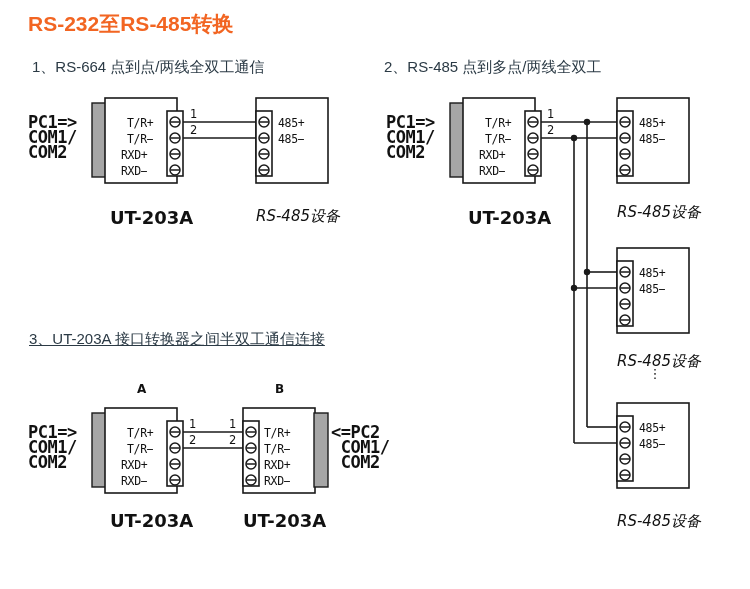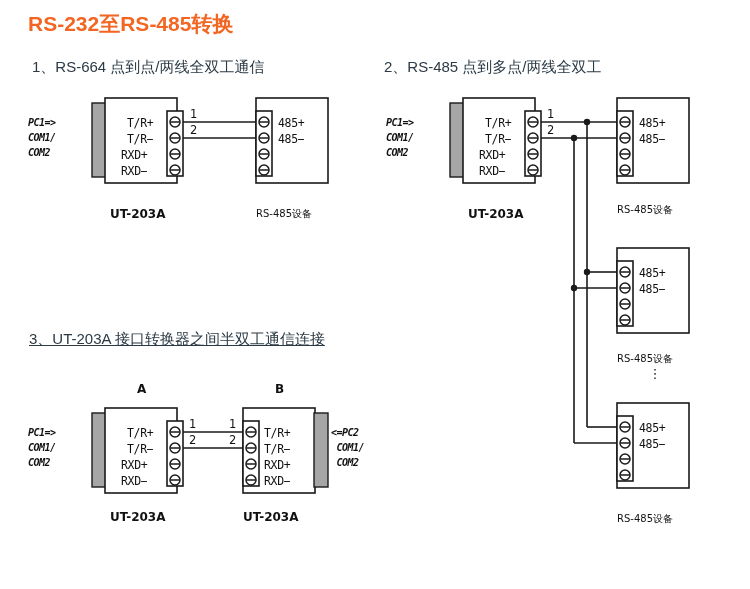--- a/index.html
+++ b/index.html
@@ -33,52 +33,52 @@
   }
   .section-title {
     position: absolute;
     font-size: 15px;
     color: #2b3a45;
     white-space: nowrap;
     font-family: "Liberation Sans", "DejaVu Sans", sans-serif;
   }
   .cap {
     position: absolute;
-    font-size: 12px;
+    font-size: 18px;
     font-weight: bold;
     color: #111111;
     white-space: nowrap;
     font-family: "DejaVu Sans", "Liberation Sans", sans-serif;
   }
   .cap-cn {
     position: absolute;
-    font-size: 10px;
-    color: #111111;
-    white-space: nowrap;
-    font-family: "DejaVu Sans", "Liberation Sans", sans-serif;
+    font-size: 15px;
+    color: #111111;
+    white-space: nowrap;
+    font-family: "DejaVu Sans", "Liberation Sans", sans-serif;
+    font-style: italic;
   }
   .pin {
     position: absolute;
     font-size: 11.5px;
     font-weight: normal;
     color: #111111;
     white-space: nowrap;
     font-family: "DejaVu Sans Mono", "Liberation Mono", monospace;
     letter-spacing: -0.3px;
   }
   .pcblock {
     position: absolute;
-    font-size: 10px;
+    font-size: 17px;
     font-weight: bold;
     color: #111111;
     white-space: pre;
     line-height: 15px;
     font-family: "DejaVu Sans Mono", "Liberation Mono", monospace;
     letter-spacing: -0.5px;
-    font-style: italic;
   }
   .wnum {
     position: absolute;
     font-size: 11.5px;
     color: #111111;
     white-space: nowrap;
     font-family: "DejaVu Sans", "Liberation Sans", sans-serif;
   }
   .ab {
     position: absolute;

